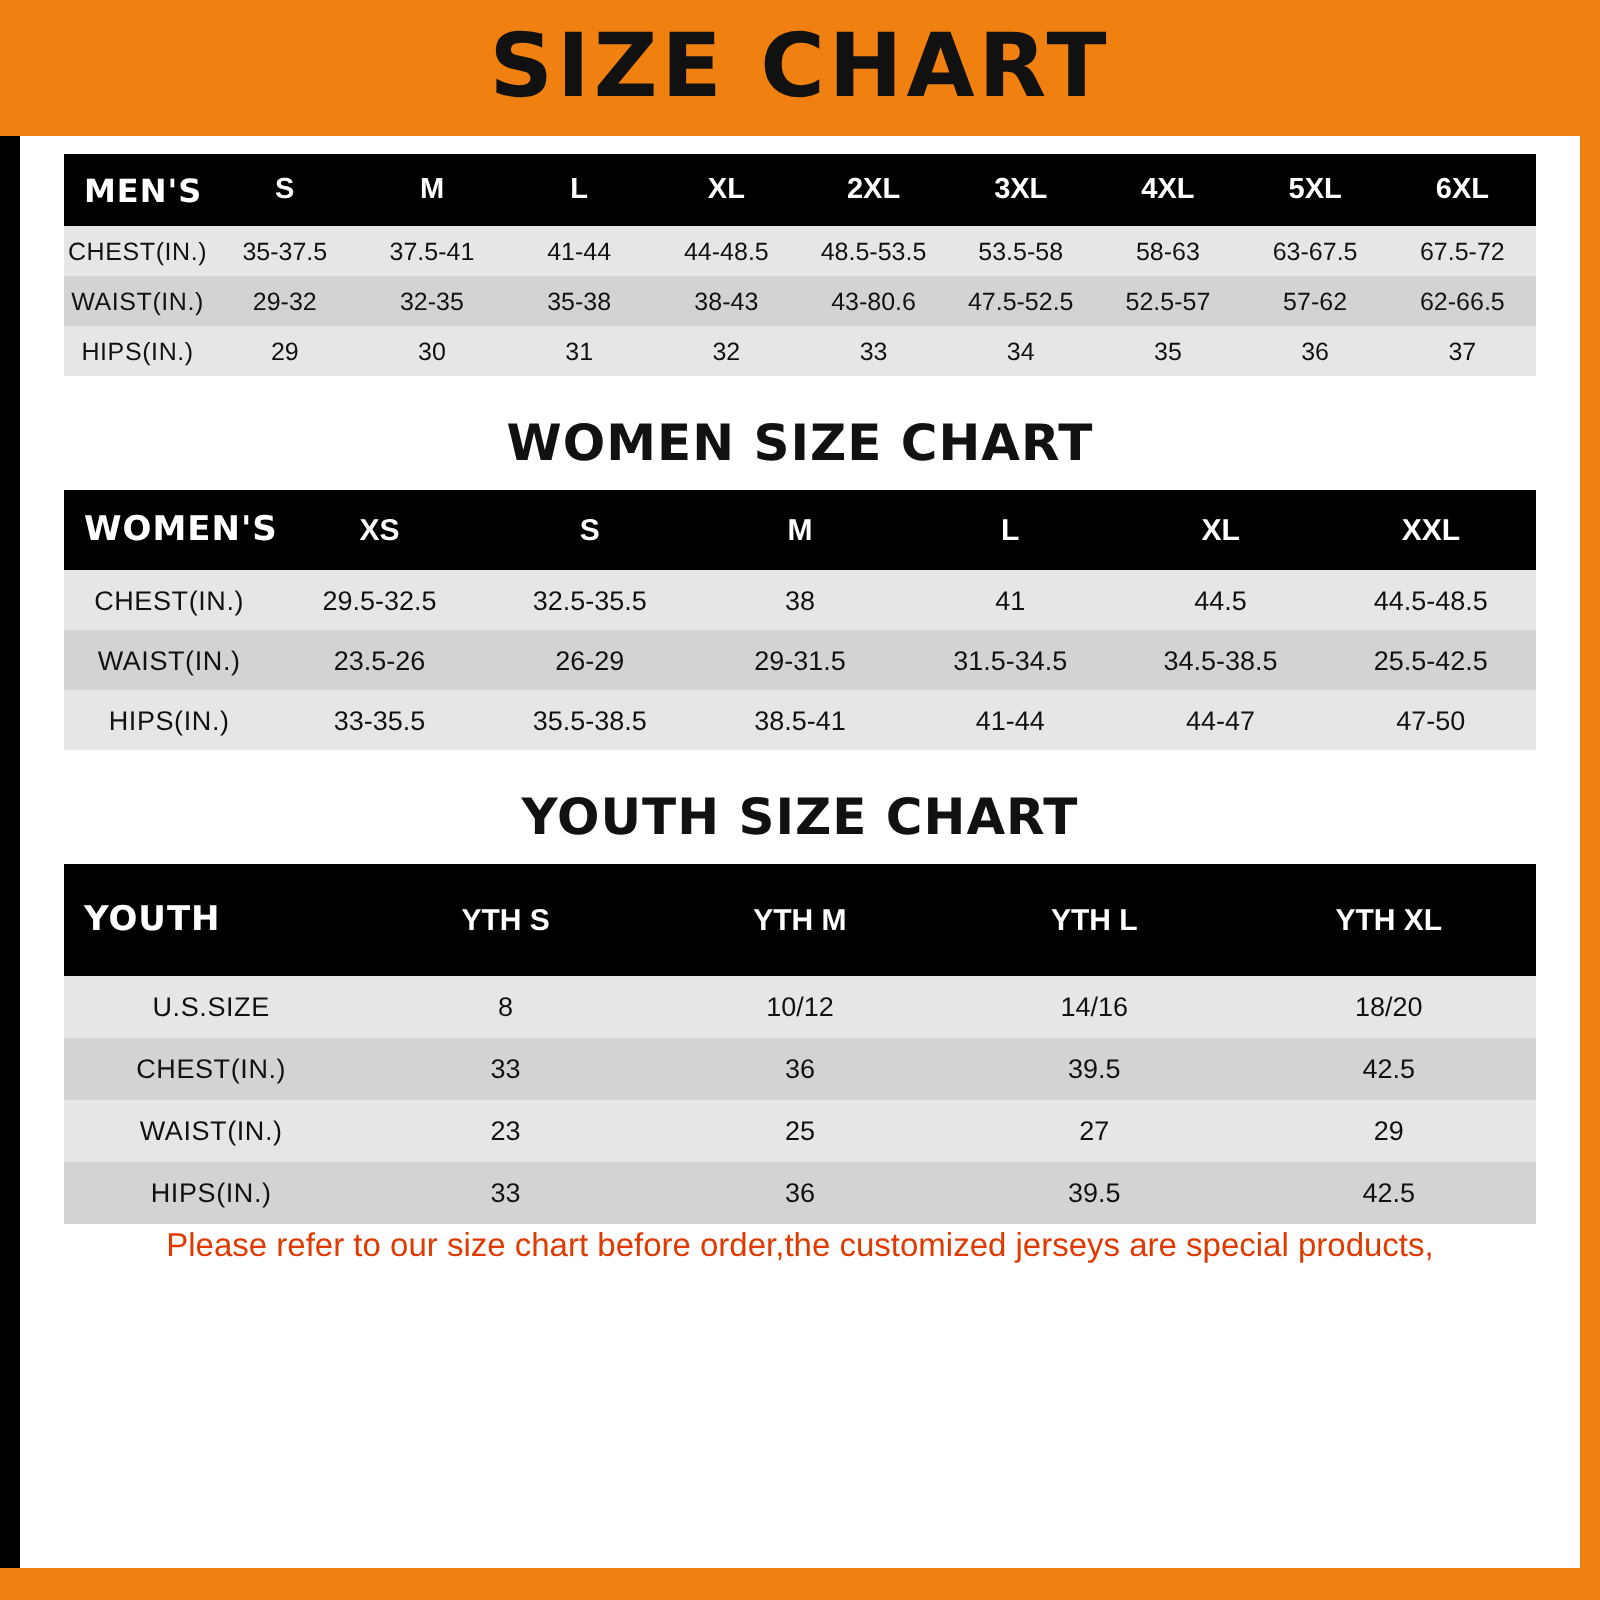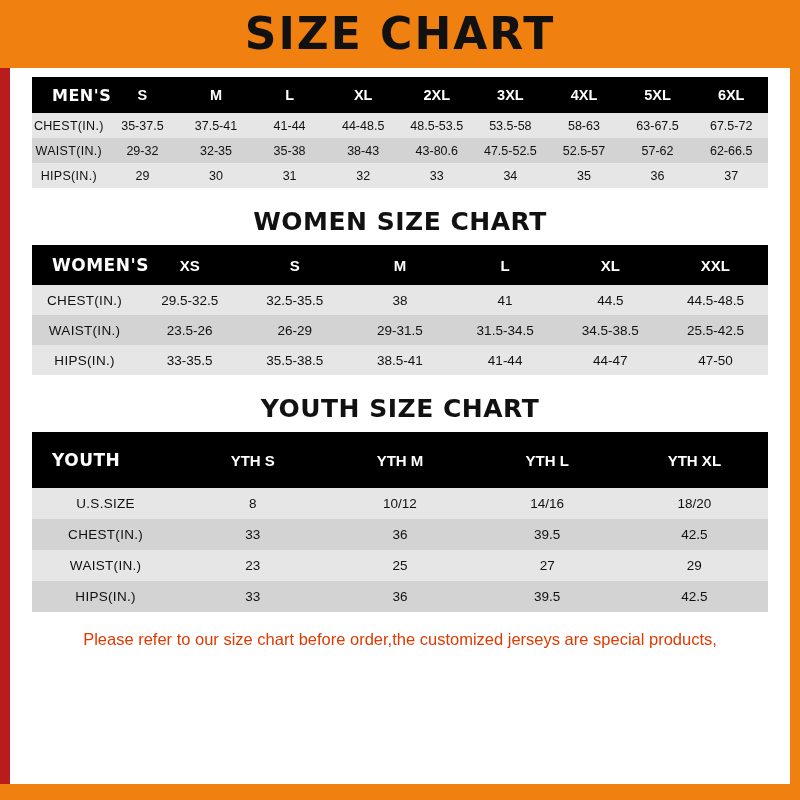--- a/index.html
+++ b/index.html
@@ -11,21 +11,21 @@
     height: 800px;
     background: #ffffff;
     font-family: "Liberation Sans", sans-serif;
     overflow: hidden;
   }
   .page {
     position: relative;
     width: 800px;
     height: 800px;
     box-sizing: border-box;
-    border-left: 10px solid #b91c1c;
+    border-left: 10px solid #000000;
     border-right: 10px solid #f08010;
     background: #ffffff;
     display: flex;
     flex-direction: column;
   }
   .banner {
     background: #f08010;
     height: 68px;
     display: flex;
     align-items: center;
@@ -80,21 +80,21 @@
     height: 36px;
   }
   table.chart thead th {
     color: #ffffff;
     font-weight: bold;
     font-size: 14.5px;
     height: 36px;
   }
   table.chart thead th.corner {
     text-align: left;
-    padding-left: 20px;
+    padding-left: 10px;
     font-family: "DejaVu Sans", sans-serif;
     font-size: 16px;
     letter-spacing: 0.5px;
   }
   table.chart tbody tr.odd { background: #e6e6e6; }
   table.chart tbody tr.even { background: #d3d3d3; }
   table.chart tbody td.rowhead {
     font-weight: normal;
     font-size: 12.5px;
     letter-spacing: 0.3px;
@@ -103,21 +103,20 @@
   
   #women-table th, #women-table td { font-size: 13.5px; height: 30px; }
   #women-table thead th { font-size: 15px; height: 40px; }
   #women-table thead th.corner { font-size: 17px; margin-top: 16px; }
 
   #youth-table th, #youth-table td { font-size: 13.5px; height: 31px; }
   #youth-table thead th { font-size: 15px; height: 56px; }
   #youth-table thead th.corner { font-size: 17px; }
 
   .footer-note {
-    margin-top: 16px;
     text-align: center;
     color: #e03a00;
     font-size: 16.5px;
     line-height: 1.45;
     font-family: "Liberation Sans", sans-serif;
     padding: 0 6px;
   }
   .bottom-bar {
     height: 16px;
     background: #f08010;

